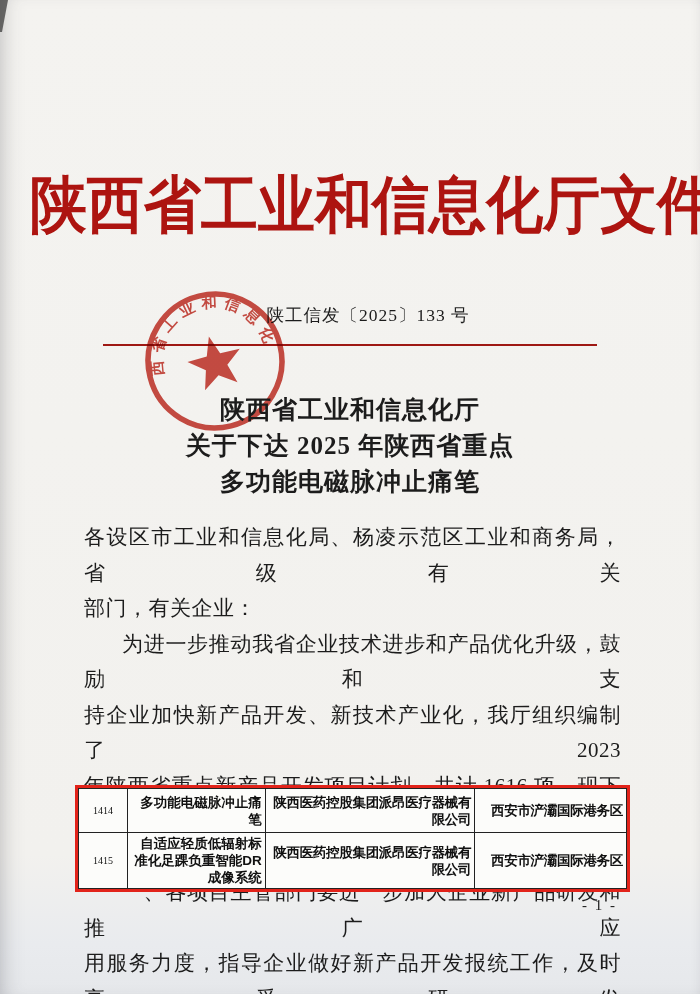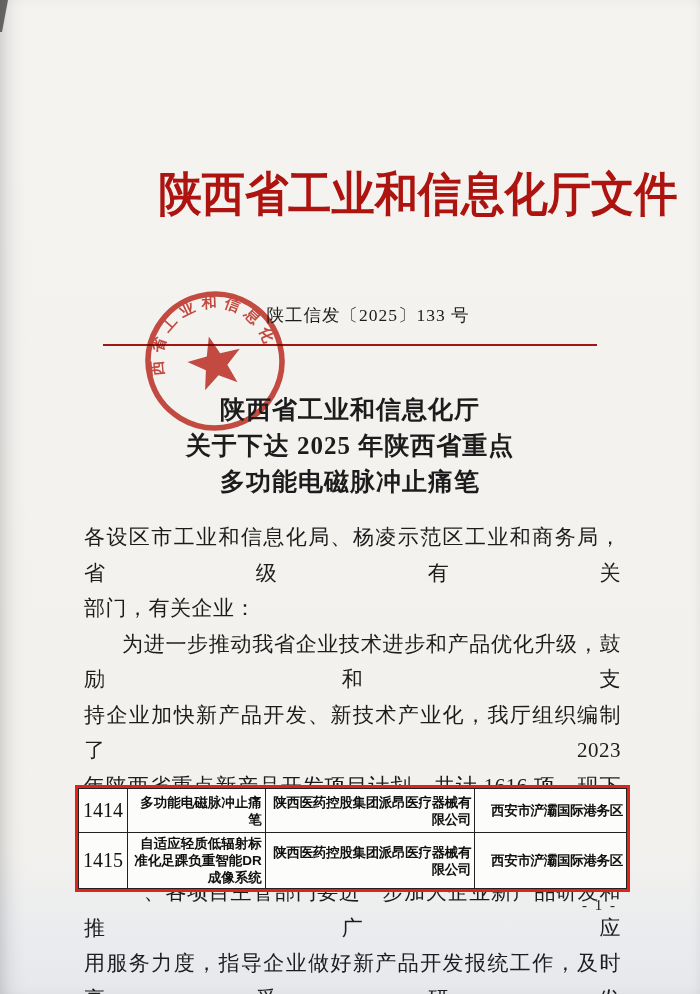--- a/index.html
+++ b/index.html
@@ -26,21 +26,21 @@
   .corner-mark{
     position:absolute;left:0;top:0;width:8px;height:32px;
     background:#3b3b3b;opacity:.75;
     clip-path:polygon(0 0,100% 0,25% 100%,0 100%);
   }
   
   .red-head{
     position:absolute;top:163px;left:0;right:0;
     text-align:right;
     color:var(--header-red);
-    font-size:47px;font-weight:700;
+    font-size:62px;font-weight:700;
     letter-spacing:0;
     white-space:nowrap;
   }
   .red-head .squeeze{display:inline-block;transform:scaleX(.92);transform-origin:center;}
   
   .doc-number{
     position:absolute;top:303px;left:0;right:0;
     text-align:center;
     font-size:17.5px;
     transform:translateX(18px);
@@ -90,21 +90,21 @@
     font-size:13.5px;font-weight:700;color:#111;
   }
   .excerpt-table td{
     border:1px solid #222;
     padding:2px 3px;
     line-height:17px;
     vertical-align:middle;
   }
   .excerpt-table tr{height:44px;}
   .excerpt-table tr:last-child{height:50px;}
-  .col-id{width:49px;text-align:center;font-weight:400;font-family:"Liberation Serif","DejaVu Serif",serif;font-size:20px;}
+  .col-id{width:49px;text-align:center;font-weight:400;font-family:"Liberation Serif","DejaVu Serif",serif;font-size:10px;}
   .col-product{width:138px;text-align:right;}
   .col-company{width:210px;text-align:right;letter-spacing:-.3px;}
   .col-district{width:152px;text-align:right;letter-spacing:-.3px;}
   
   .page-number{
     position:absolute;top:897px;right:83px;
     font-size:15px;letter-spacing:2px;
   }
 </style>
 </head>

